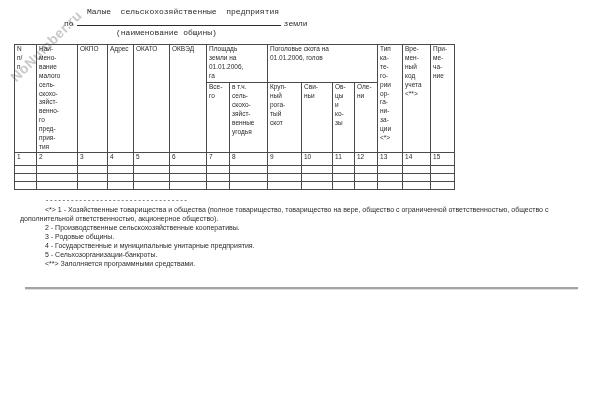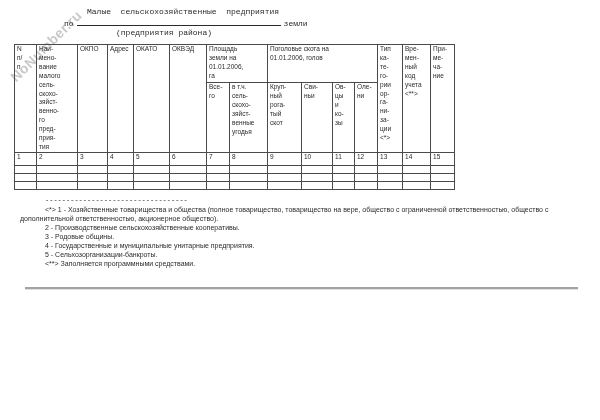--- a/index.html
+++ b/index.html
@@ -76,21 +76,21 @@
 </style>
 </head>
 <body>
 
 <div class="watermark">NoNumber.ru</div>
 
 <div class="doc-head title-line">Малые  сельскохозяйственные  предприятия</div>
 
 <div class="doc-head po-line"><span>по</span><span class="blank"></span><span>земли</span></div>
 
-<div class="doc-head hint-line">(предприятия района)</div>
+<div class="doc-head hint-line">(наименование общины)</div>
 
 <table class="main">
   <colgroup>
     <col style="width:22px">
       <col style="width:41px">
       <col style="width:30px">
     <col style="width:26px">
       <col style="width:36px">
       <col style="width:37px">
     <col style="width:23px">

